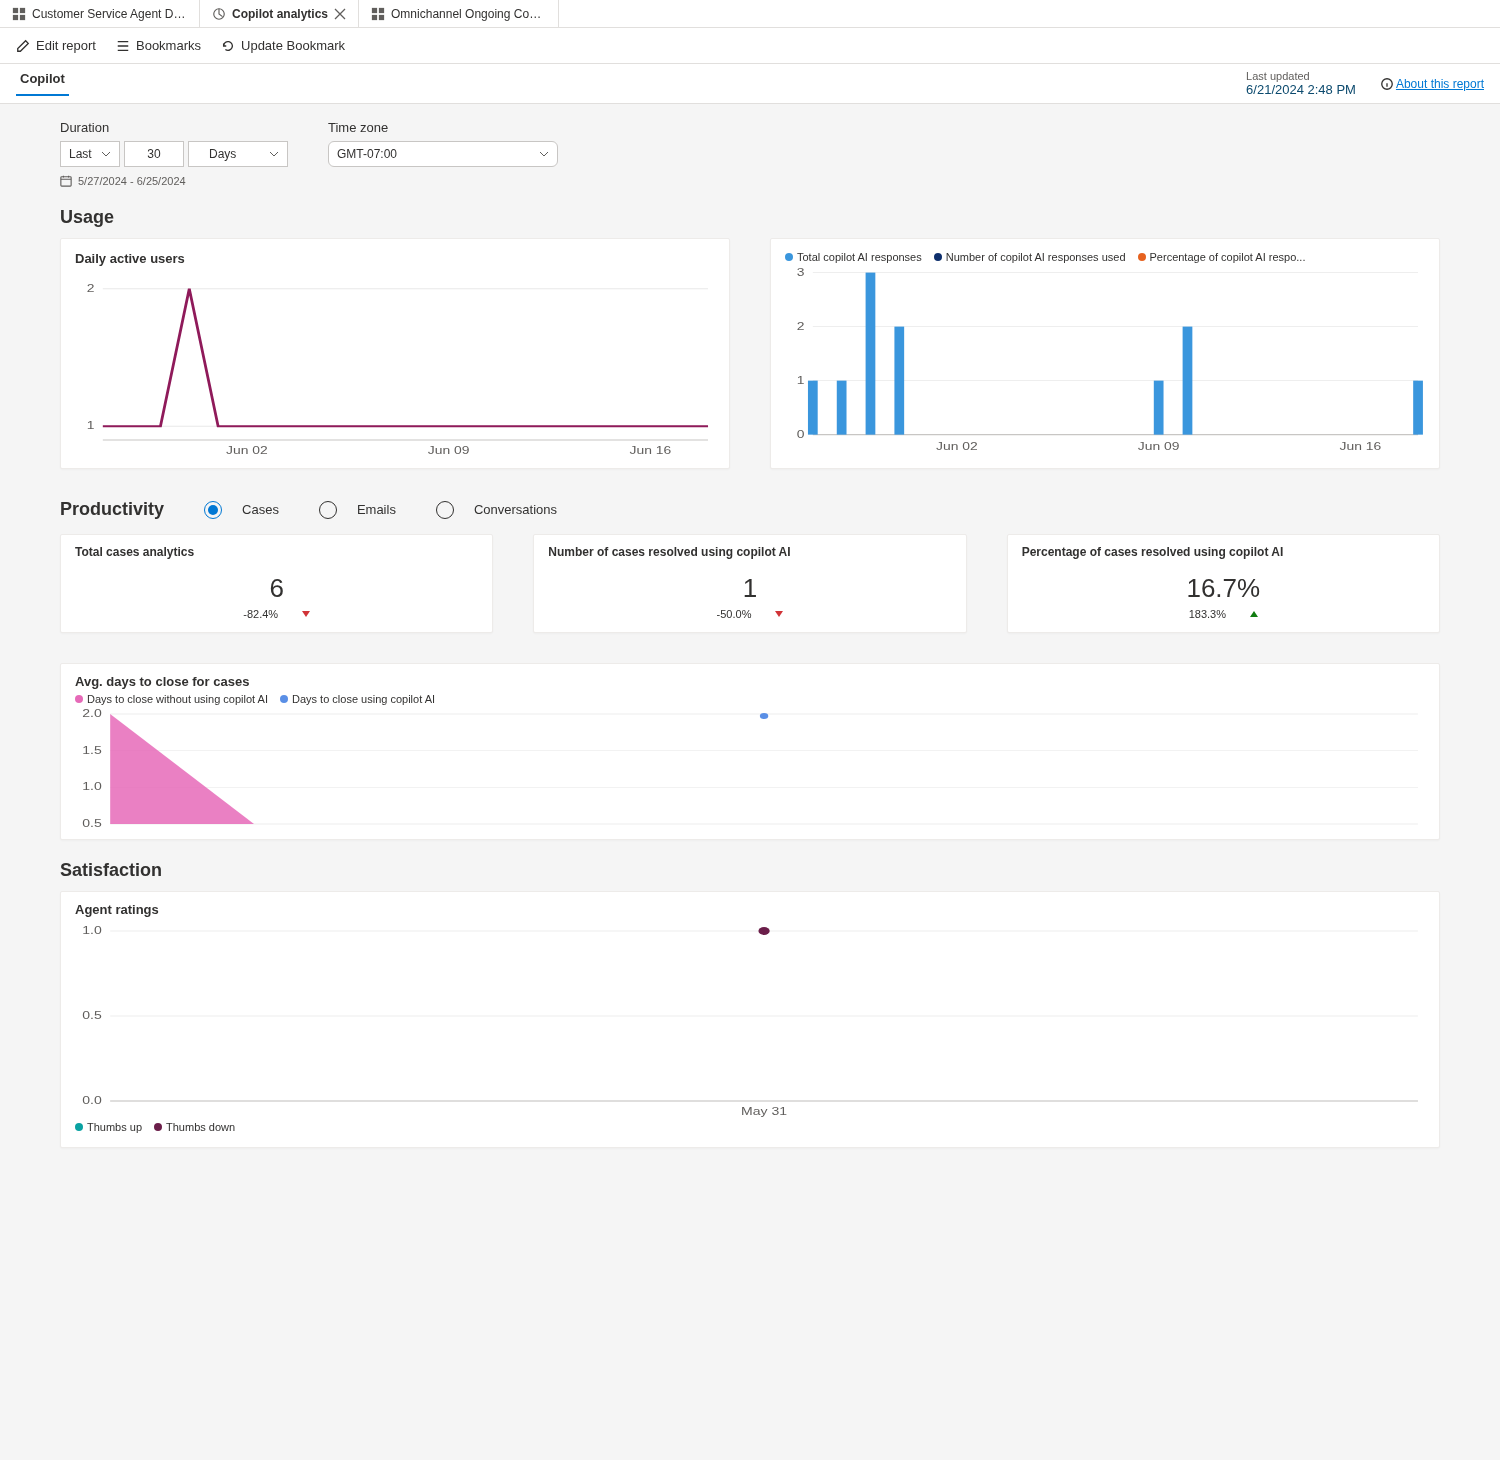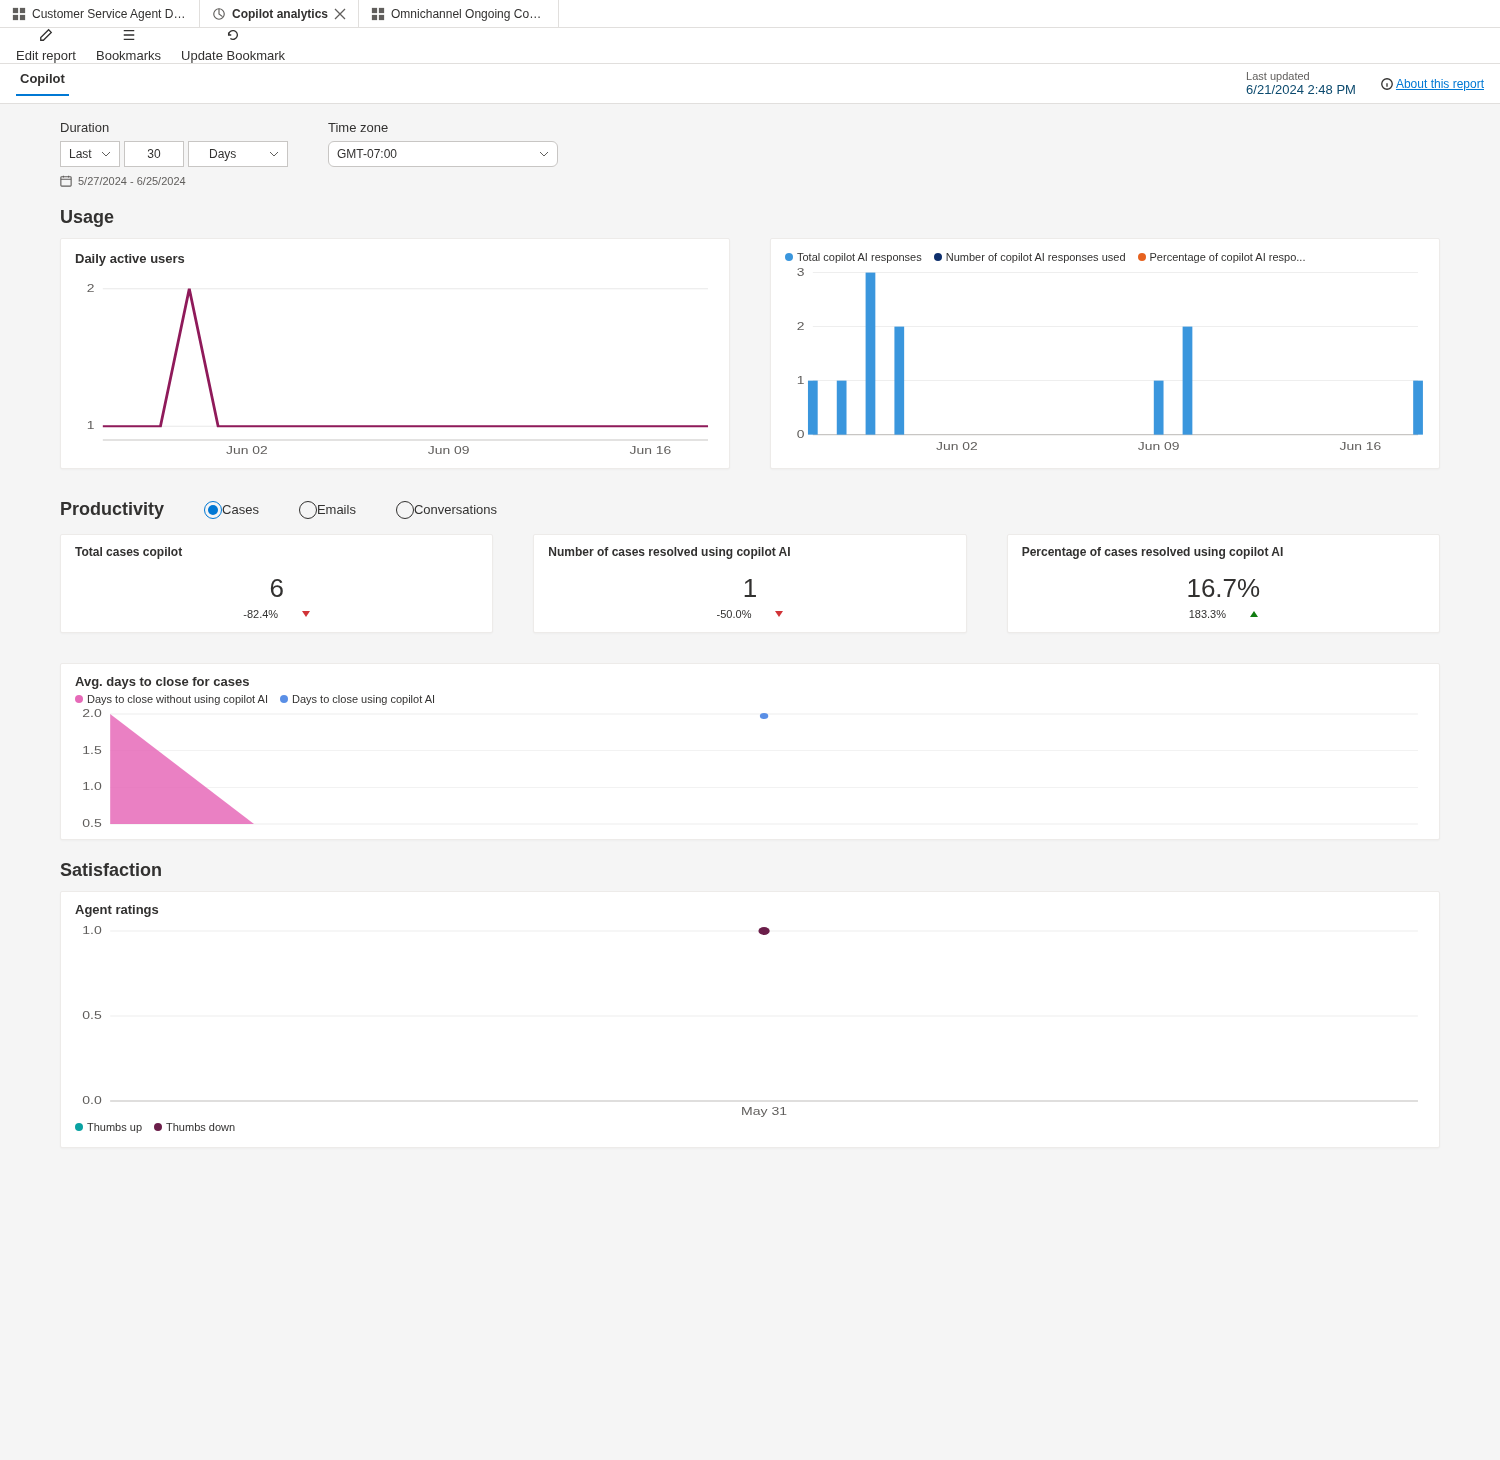--- a/index.html
+++ b/index.html
@@ -48,21 +48,20 @@
     background: #fff;
     border-bottom: 1px solid #e1dfdd;
   }
   .toolbar-item {
     display: flex;
     align-items: center;
     gap: 6px;
     font-size: 13px;
     color: #323130;
     cursor: pointer;
-    flex-direction: column;
   }
   .toolbar-item svg { width: 14px; height: 14px; fill: none; stroke: #323130; stroke-width: 1.5; }
 
   .subheader {
     display: flex;
     align-items: center;
     justify-content: space-between;
     background: #fff;
     border-bottom: 1px solid #e1dfdd;
     height: 40px;
@@ -109,21 +108,21 @@
   }
   .card-half { flex: 1; }
   .card-title { font-size: 13px; font-weight: 600; margin-bottom: 4px; }
   .legend { display: flex; gap: 12px; font-size: 11px; color: #323130; margin-bottom: 4px; flex-wrap: wrap; }
   .legend-item { display: flex; align-items: center; gap: 4px; white-space: nowrap; }
   .dot { width: 8px; height: 8px; border-radius: 50%; display: inline-block; }
   .chart-svg { width: 100%; height: 190px; display: block; }
 
   .prod-row { display: flex; align-items: center; gap: 40px; margin: 30px 0 14px; }
   .radio-group { display: flex; gap: 40px; align-items: center; }
-  .radio-item { display: flex; align-items: center; gap: 0; cursor: pointer; }
+  .radio-item { display: flex; align-items: center; gap: 20px; cursor: pointer; }
   .radio-circle {
     width: 18px; height: 18px; border: 1.5px solid #323130; border-radius: 50%;
     display: flex; align-items: center; justify-content: center;
   }
   .radio-circle.selected { border-color: #0078d4; }
   .radio-dot { width: 10px; height: 10px; border-radius: 50%; background: #0078d4; }
 
   .kpi-row { display: flex; gap: 40px; margin-bottom: 30px; }
   .kpi-card { flex: 1; background: #fff; border: 1px solid #edebe9; border-radius: 2px; padding: 10px 14px 12px; text-align: center; box-shadow: 0 1px 2px rgba(0,0,0,0.03); }
   .kpi-title { font-size: 12px; font-weight: 600; margin-bottom: 14px; text-align: left; }
@@ -321,21 +320,21 @@
       </div>
       <div class="radio-item">
         <div class="radio-circle"></div>
         <span>Conversations</span>
       </div>
     </div>
   </div>
 
   <div class="kpi-row" id="kpi-row">
       <div class="kpi-card">
-        <div class="kpi-title">Total cases copilot</div>
+        <div class="kpi-title">Total cases analytics</div>
         <div class="kpi-value">6</div>
         <div class="kpi-delta">
           <span>-82.4%</span>
           <span class="tri-down"></span>
         </div>
       </div>
       <div class="kpi-card">
         <div class="kpi-title">Number of cases resolved using copilot AI</div>
         <div class="kpi-value">1</div>
         <div class="kpi-delta">

